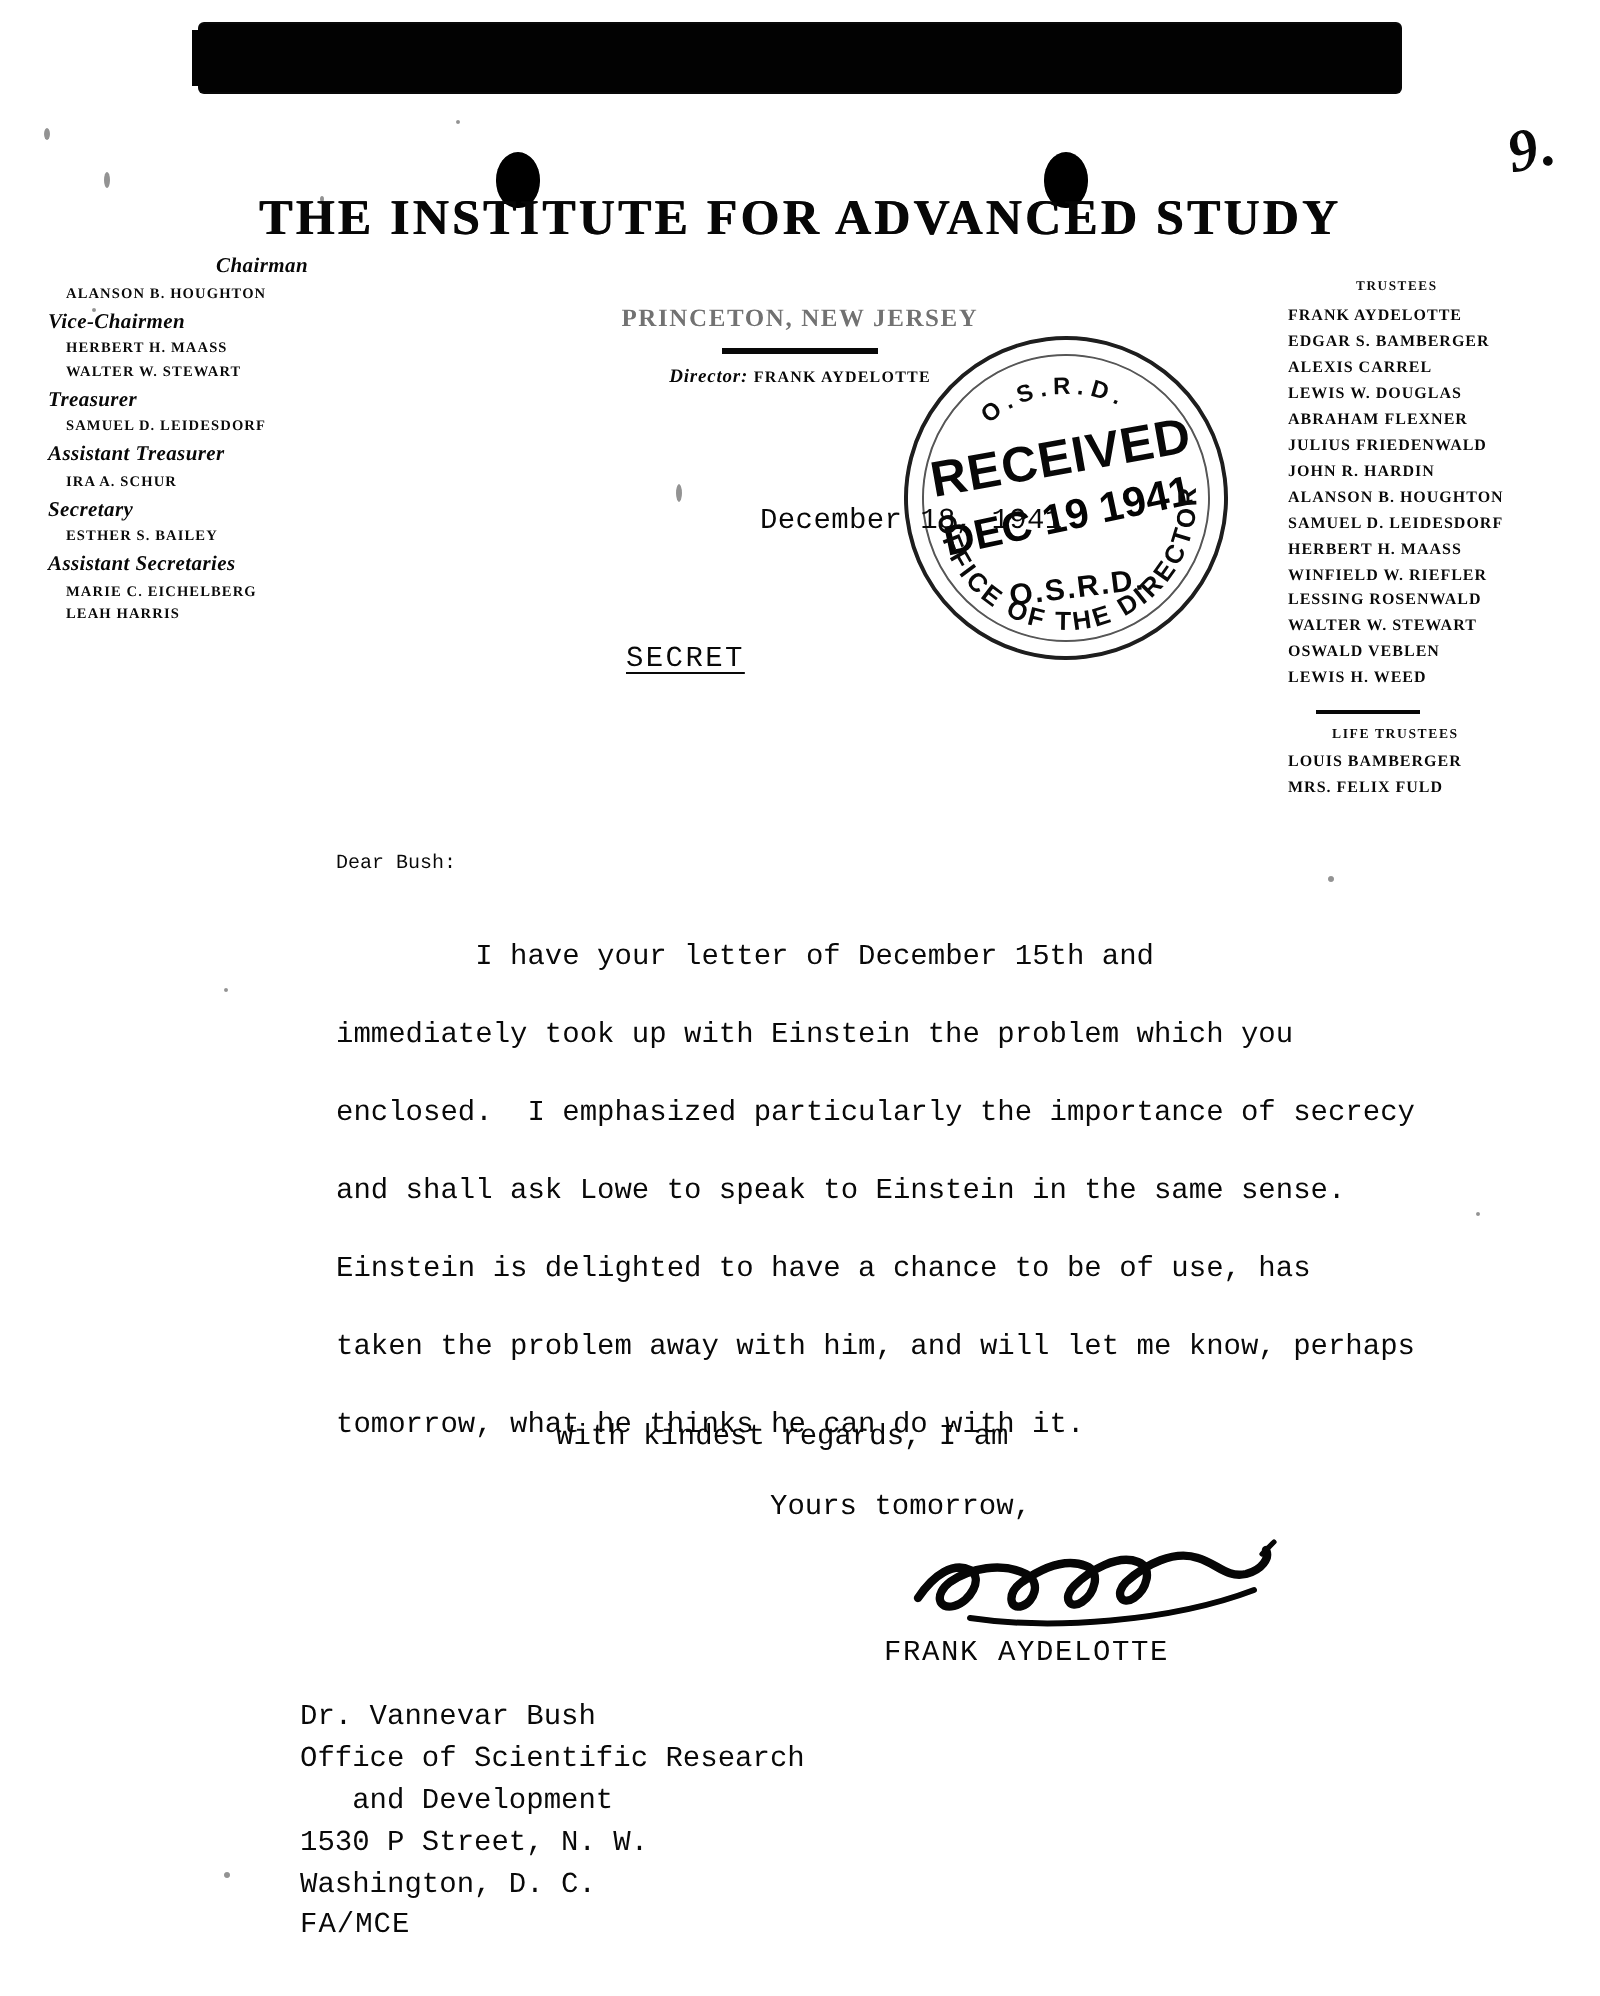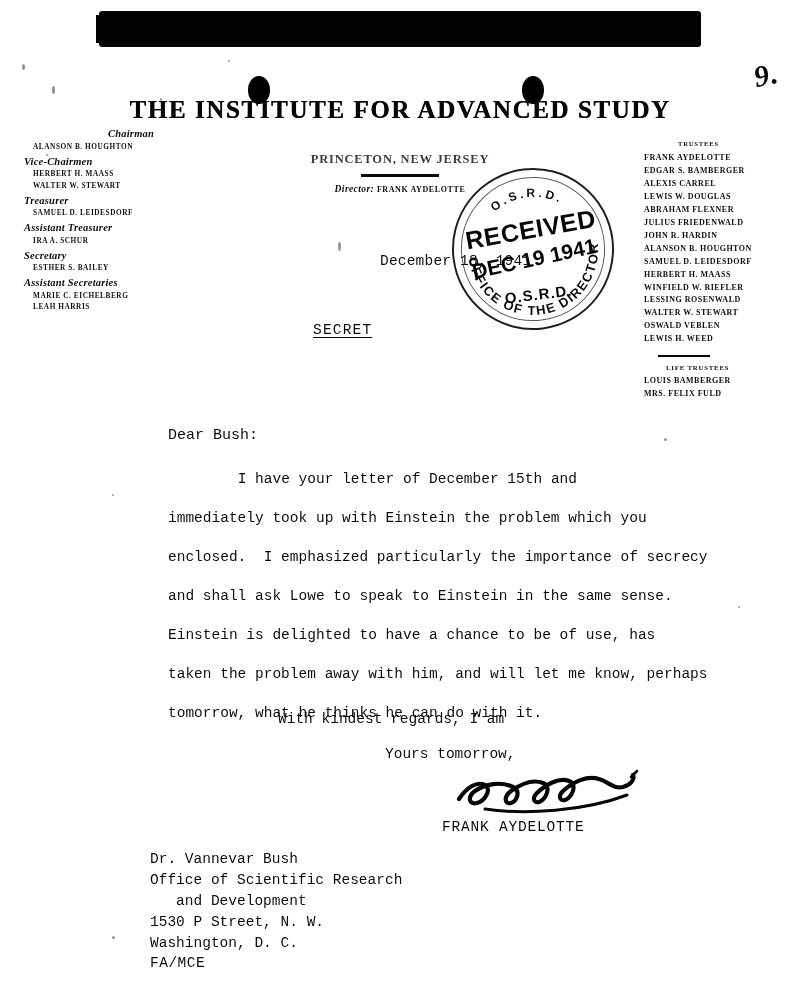--- a/index.html
+++ b/index.html
@@ -46,21 +46,21 @@
   }
   .lh-founders{
     position:absolute;left:0;right:0;top:136px;text-align:center;
     font-family:"Liberation Serif",serif;
     font-size:7px;font-weight:700;letter-spacing:.7px;color:#141414;
     filter:blur(.35px);
   }
   .lh-city{
     position:absolute;left:0;right:0;top:152px;text-align:center;
     font-family:"Liberation Serif",serif;
-    font-size:12.5px;font-weight:700;letter-spacing:.8px;color:#0c4a6e;
+    font-size:12.5px;font-weight:700;letter-spacing:.8px;color:#737373;
     filter:blur(.2px);
   }
   .lh-rule{
     position:absolute;left:50%;transform:translateX(-50%);top:174px;
     width:78px;height:3px;background:#111;
   }
   .lh-director{
     position:absolute;left:0;right:0;top:184px;text-align:center;
     font-size:9.5px;color:#111;letter-spacing:.4px;
   }
@@ -103,21 +103,21 @@
   }
   .date{
     position:absolute;left:380px;top:253px;
     font-size:14.5px;letter-spacing:.2px;
   }
   .secret{
     position:absolute;left:313px;top:322px;
     font-size:14.5px;letter-spacing:1.2px;
     text-decoration:underline;text-underline-offset:3px;
   }
-  .salutation{position:absolute;left:168px;top:427px;font-size:15px;}
+  .salutation{position:absolute;left:168px;top:427px;font-size:10px;}
   .body-para{
     position:absolute;left:168px;top:460px;width:545px;
     font-size:14.5px;line-height:39px;white-space:pre-wrap;
   }
   .regards{position:absolute;left:278px;top:711px;font-size:14.5px;}
   .yours{position:absolute;left:385px;top:746px;font-size:14.5px;}
   .signer{position:absolute;left:442px;top:819px;font-size:14.5px;letter-spacing:.8px;}
   .addr{
     position:absolute;left:150px;top:849px;
     font-size:14.5px;line-height:21px;white-space:pre;

